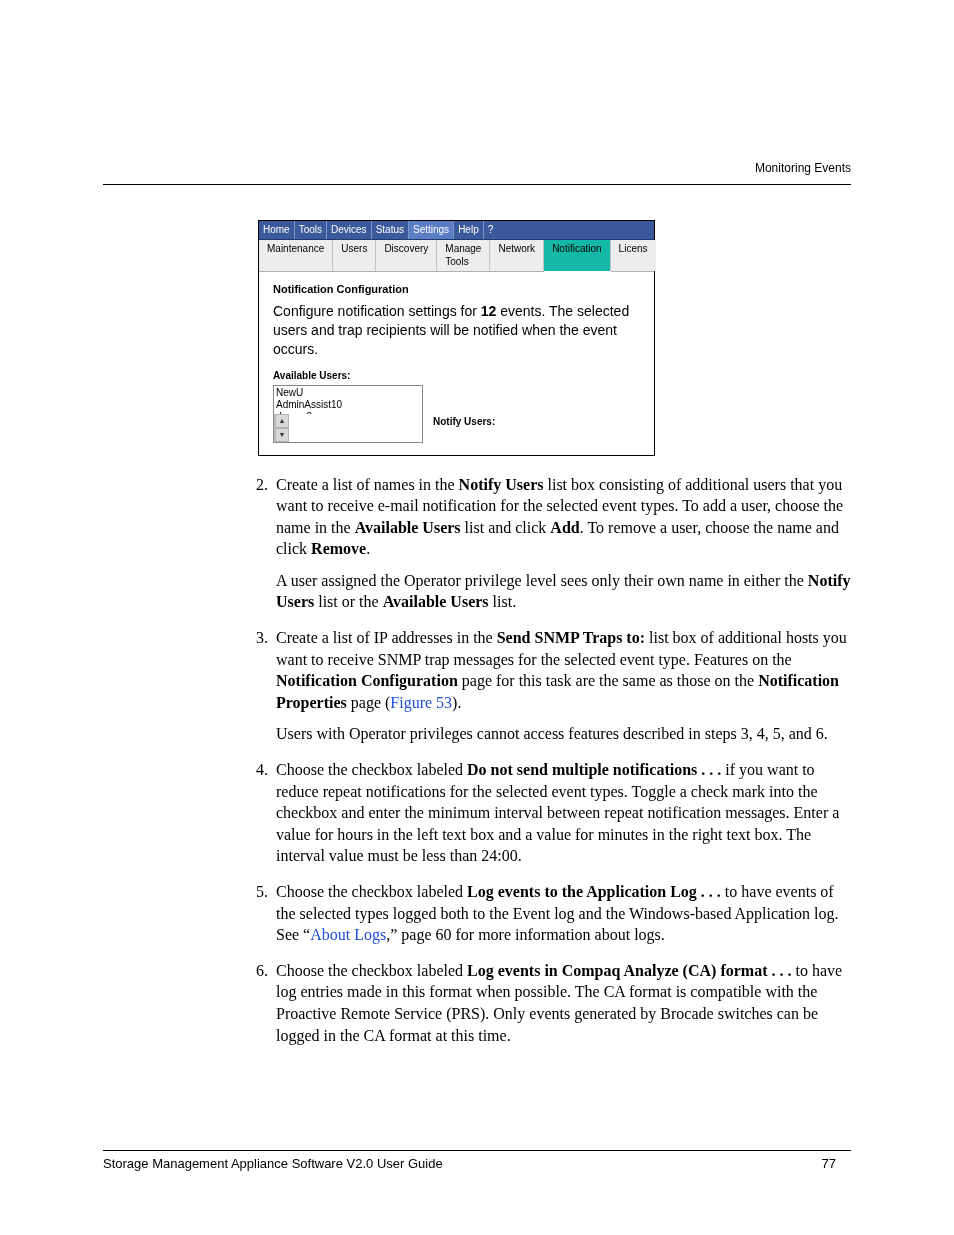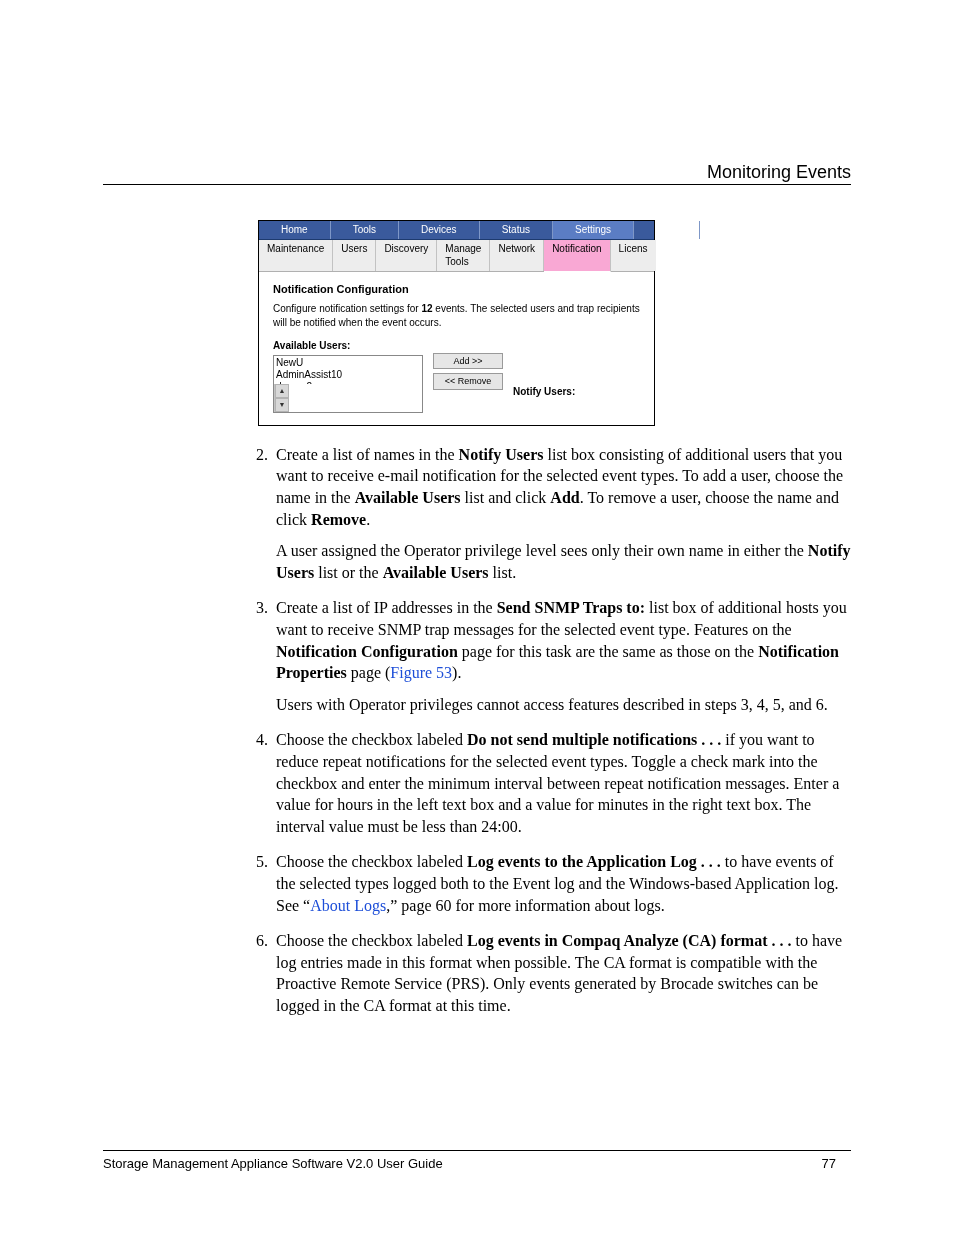--- a/index.html
+++ b/index.html
@@ -16,21 +16,21 @@
   }
   .page {
     padding: 160px 103px 0 258px;
     box-sizing: border-box;
   }
   .header-right {
     position: absolute;
     top: 160px;
     right: 103px;
     font-family: Arial, Helvetica, sans-serif;
-    font-size: 18px;
+    font-size: 12px;
   }
   .header-rule {
     position: absolute;
     top: 184px;
     left: 103px;
     right: 103px;
     border-top: 1.5px solid #000;
   }
   .figure-wrap {
     margin-top: 60px;
@@ -45,21 +45,21 @@
   .tabs1, .tabs2 {
     display: flex;
     align-items: stretch;
   }
   .tabs1 {
     background: #3a5a9c;
     color: #fff;
     border-bottom: 1px solid #1d3a6e;
   }
   .tab1 {
-    padding: 2px 22px;
+    padding: 2px 4px;
     border-right: 1px solid #7e97c7;
     cursor: pointer;
     text-align: center;
   }
   .tab1.active {
     background: #5b7dc4;
   }
   .tab1.last-q {
     border-right: none;
   }
@@ -68,34 +68,34 @@
     color: #000;
     border-bottom: 1px solid #b0b0b0;
   }
   .tab2 {
     padding: 2px 8px;
     border-right: 1px solid #c2c2c2;
     cursor: pointer;
     background: #ededed;
   }
   .tab2.active {
-    background: #f9a8d4;
+    background: #14b8a6;
     border-bottom: 1px solid #fff;
     margin-bottom: -1px;
   }
   .config-body {
     padding: 10px 14px 12px 14px;
   }
   .config-title {
     font-weight: bold;
     font-size: 11px;
     margin-bottom: 6px;
   }
   .config-desc {
-    font-size: 10px;
+    font-size: 14px;
     margin-bottom: 10px;
   }
   .cols {
     display: flex;
     gap: 10px;
   }
   .colA { flex: 0 0 150px; }
   .colB { flex: 0 0 70px; display: flex; flex-direction: column; gap: 4px; align-items: stretch; padding-top: 14px; }
   .colC { flex: 1 1 auto; margin-top: 46px; }
   .col-label {
@@ -223,24 +223,20 @@
                 <div>NewU</div>
                 <div>AdminAssist10</div>
                 <div>dougm2</div>
               </div>
               <div class="scrollbar">
                 <div class="sb-btn">▲</div>
                 <div class="sb-btn">▼</div>
               </div>
             </div>
           </div>
-          <div class="colB">
-            <div class="mini-btn">Add &gt;&gt;</div>
-            <div class="mini-btn">&lt;&lt; Remove</div>
-          </div>
           <div class="colC">
             <div class="col-label">Notify Users:</div>
           </div>
         </div>
       </div>
     </div>
   </div>
 
   <ol class="steps" start="2">
     <li>

